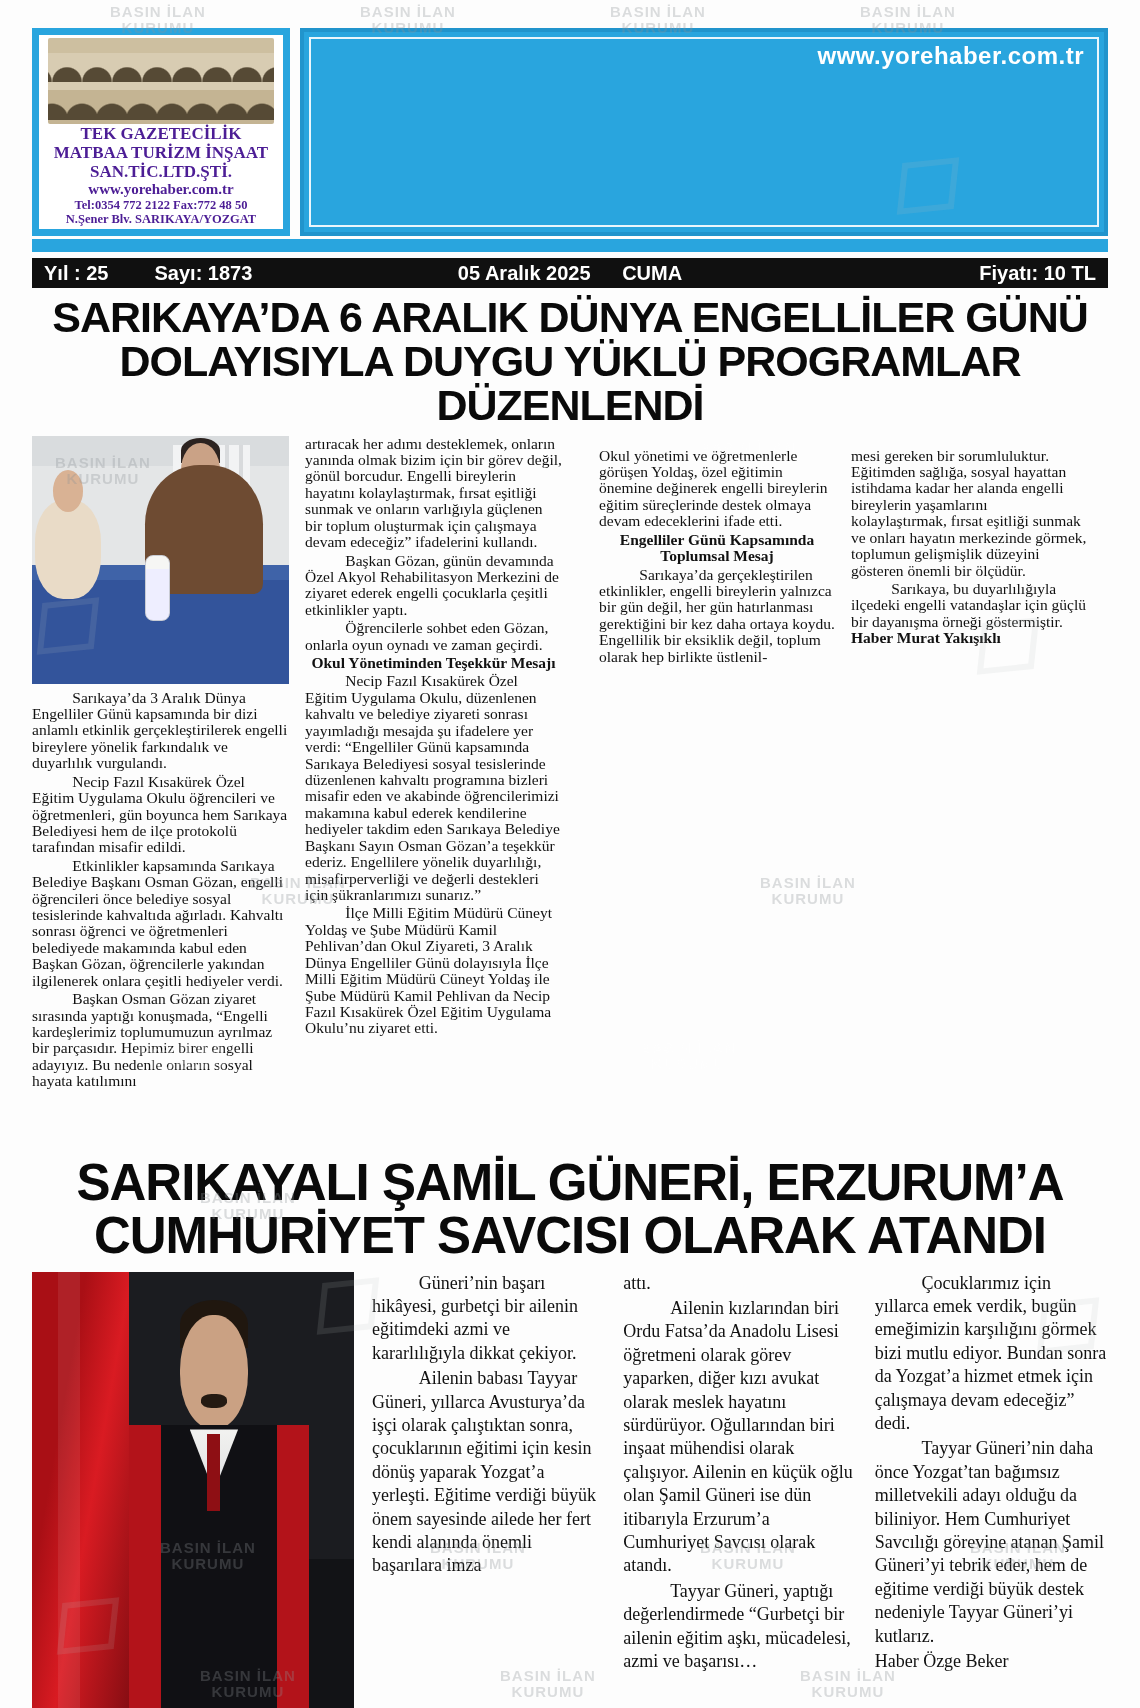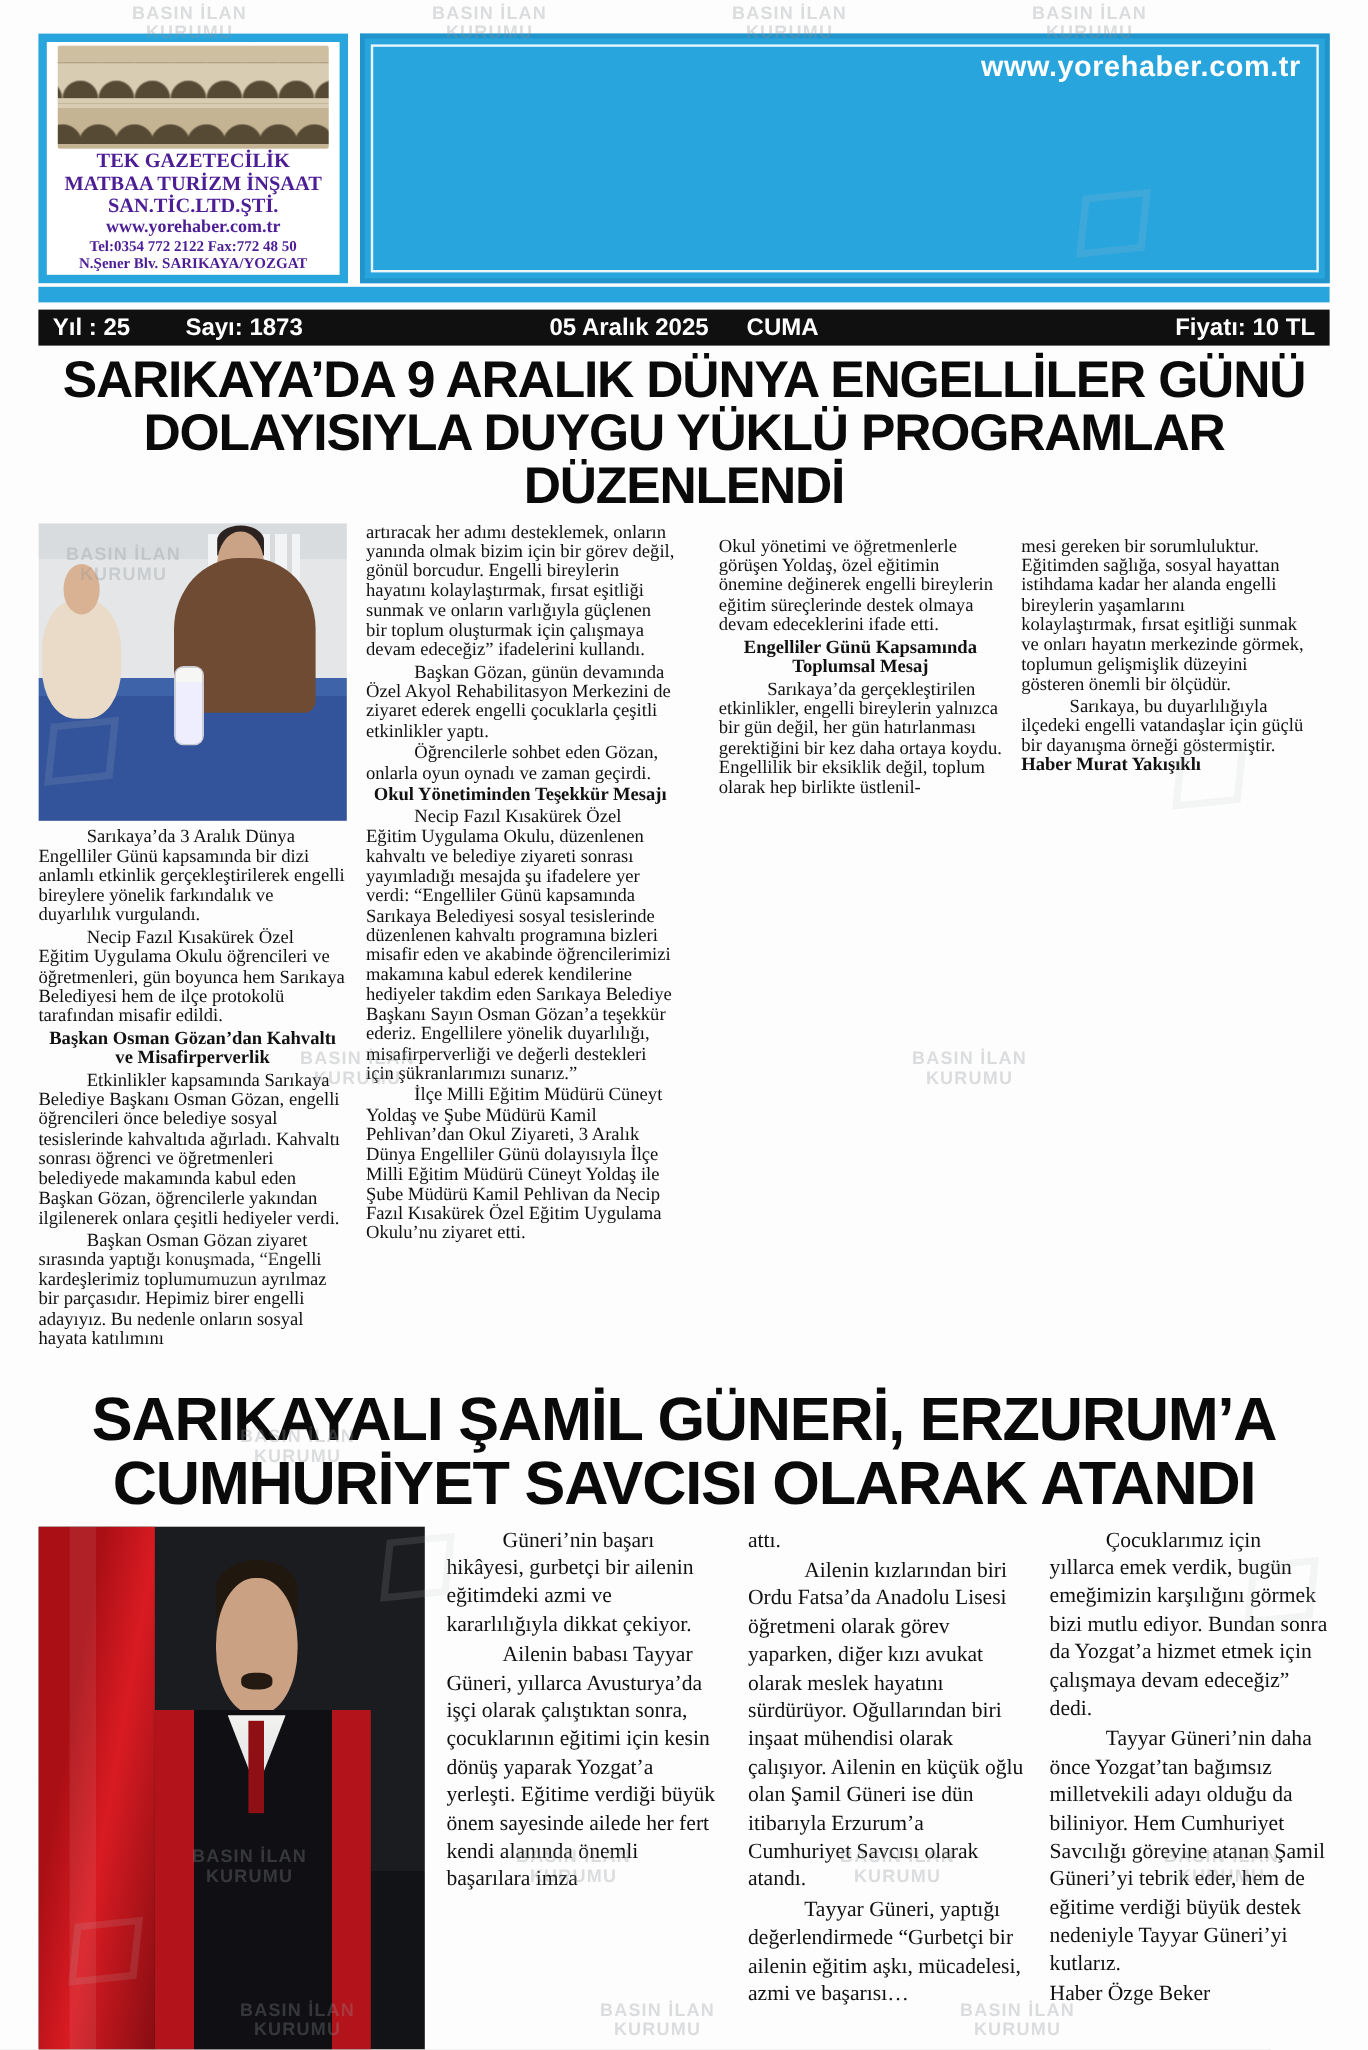--- a/index.html
+++ b/index.html
@@ -168,39 +168,38 @@
     <span>Yıl : 25</span>
     <span class="issue">Sayı: 1873</span>
     <span class="center">
       <span>05 Aralık 2025</span>
       <span class="day">CUMA</span>
     </span>
     <span class="price">Fiyatı: 10 TL</span>
   </div>
 
   <div class="headline h1a">
-    <div>SARIKAYA’DA 9 ARALIK DÜNYA ENGELLİLER GÜNÜ</div>
+    <div>SARIKAYA’DA 6 ARALIK DÜNYA ENGELLİLER GÜNÜ</div>
     <div>DOLAYISIYLA DUYGU YÜKLÜ PROGRAMLAR DÜZENLENDİ</div>
   </div>
 
   <div class="art1">
 
     <div class="bodytxt">
       <div class="photo photo1">
         <div class="p1-radiator"></div>
         <div class="p1-hair"></div>
         <div class="p1-head"></div>
         <div class="p1-person"></div>
         <div class="p1-child"></div>
         <div class="p1-childhead"></div>
         <div class="p1-candle"></div>
       </div>
       <p>Sarıkaya’da 3 Aralık Dünya Engelliler Günü kapsamında bir dizi anlamlı etkinlik gerçekleştirilerek engelli bireylere yönelik farkındalık ve duyarlılık vurgulandı.</p>
       <p>Necip Fazıl Kısakürek Özel Eğitim Uygulama Okulu öğrencileri ve öğretmenleri, gün boyunca hem Sarıkaya Belediyesi hem de ilçe protokolü tarafından misafir edildi.</p>
-      <p class="subhead">Başkan Osman Gözan’dan Kahvaltı ve Misafirperverlik</p>
       <p>Etkinlikler kapsamında Sarıkaya Belediye Başkanı Osman Gözan, engelli öğrencileri önce belediye sosyal tesislerinde kahvaltıda ağırladı. Kahvaltı sonrası öğrenci ve öğretmenleri belediyede makamında kabul eden Başkan Gözan, öğrencilerle yakından ilgilenerek onlara çeşitli hediyeler verdi.</p>
       <p>Başkan Osman Gözan ziyaret sırasında yaptığı konuşmada, “Engelli kardeşlerimiz toplumumuzun ayrılmaz bir parçasıdır. Hepimiz birer engelli adayıyız. Bu nedenle onların sosyal hayata katılımını</p>
     </div>
 
     <div class="bodytxt">
       <p class="noindent">artıracak her adımı desteklemek, onların yanında olmak bizim için bir görev değil, gönül borcudur. Engelli bireylerin hayatını kolaylaştırmak, fırsat eşitliği sunmak ve onların varlığıyla güçlenen bir toplum oluşturmak için çalışmaya devam edeceğiz” ifadelerini kullandı.</p>
       <p>Başkan Gözan, günün devamında Özel Akyol Rehabilitasyon Merkezini de ziyaret ederek engelli çocuklarla çeşitli etkinlikler yaptı.</p>
       <p>Öğrencilerle sohbet eden Gözan, onlarla oyun oynadı ve zaman geçirdi.</p>
       <p class="subhead">Okul Yönetiminden Teşekkür Mesajı</p>
       <p>Necip Fazıl Kısakürek Özel Eğitim Uygulama Okulu, düzenlenen kahvaltı ve belediye ziyareti sonrası yayımladığı mesajda şu ifadelere yer verdi: “Engelliler Günü kapsamında Sarıkaya Belediyesi sosyal tesislerinde düzenlenen kahvaltı programına bizleri misafir eden ve akabinde öğrencilerimizi makamına kabul ederek kendilerine hediyeler takdim eden Sarıkaya Belediye Başkanı Sayın Osman Gözan’a teşekkür ederiz. Engellilere yönelik duyarlılığı, misafirperverliği ve değerli destekleri için şükranlarımızı sunarız.”</p>

